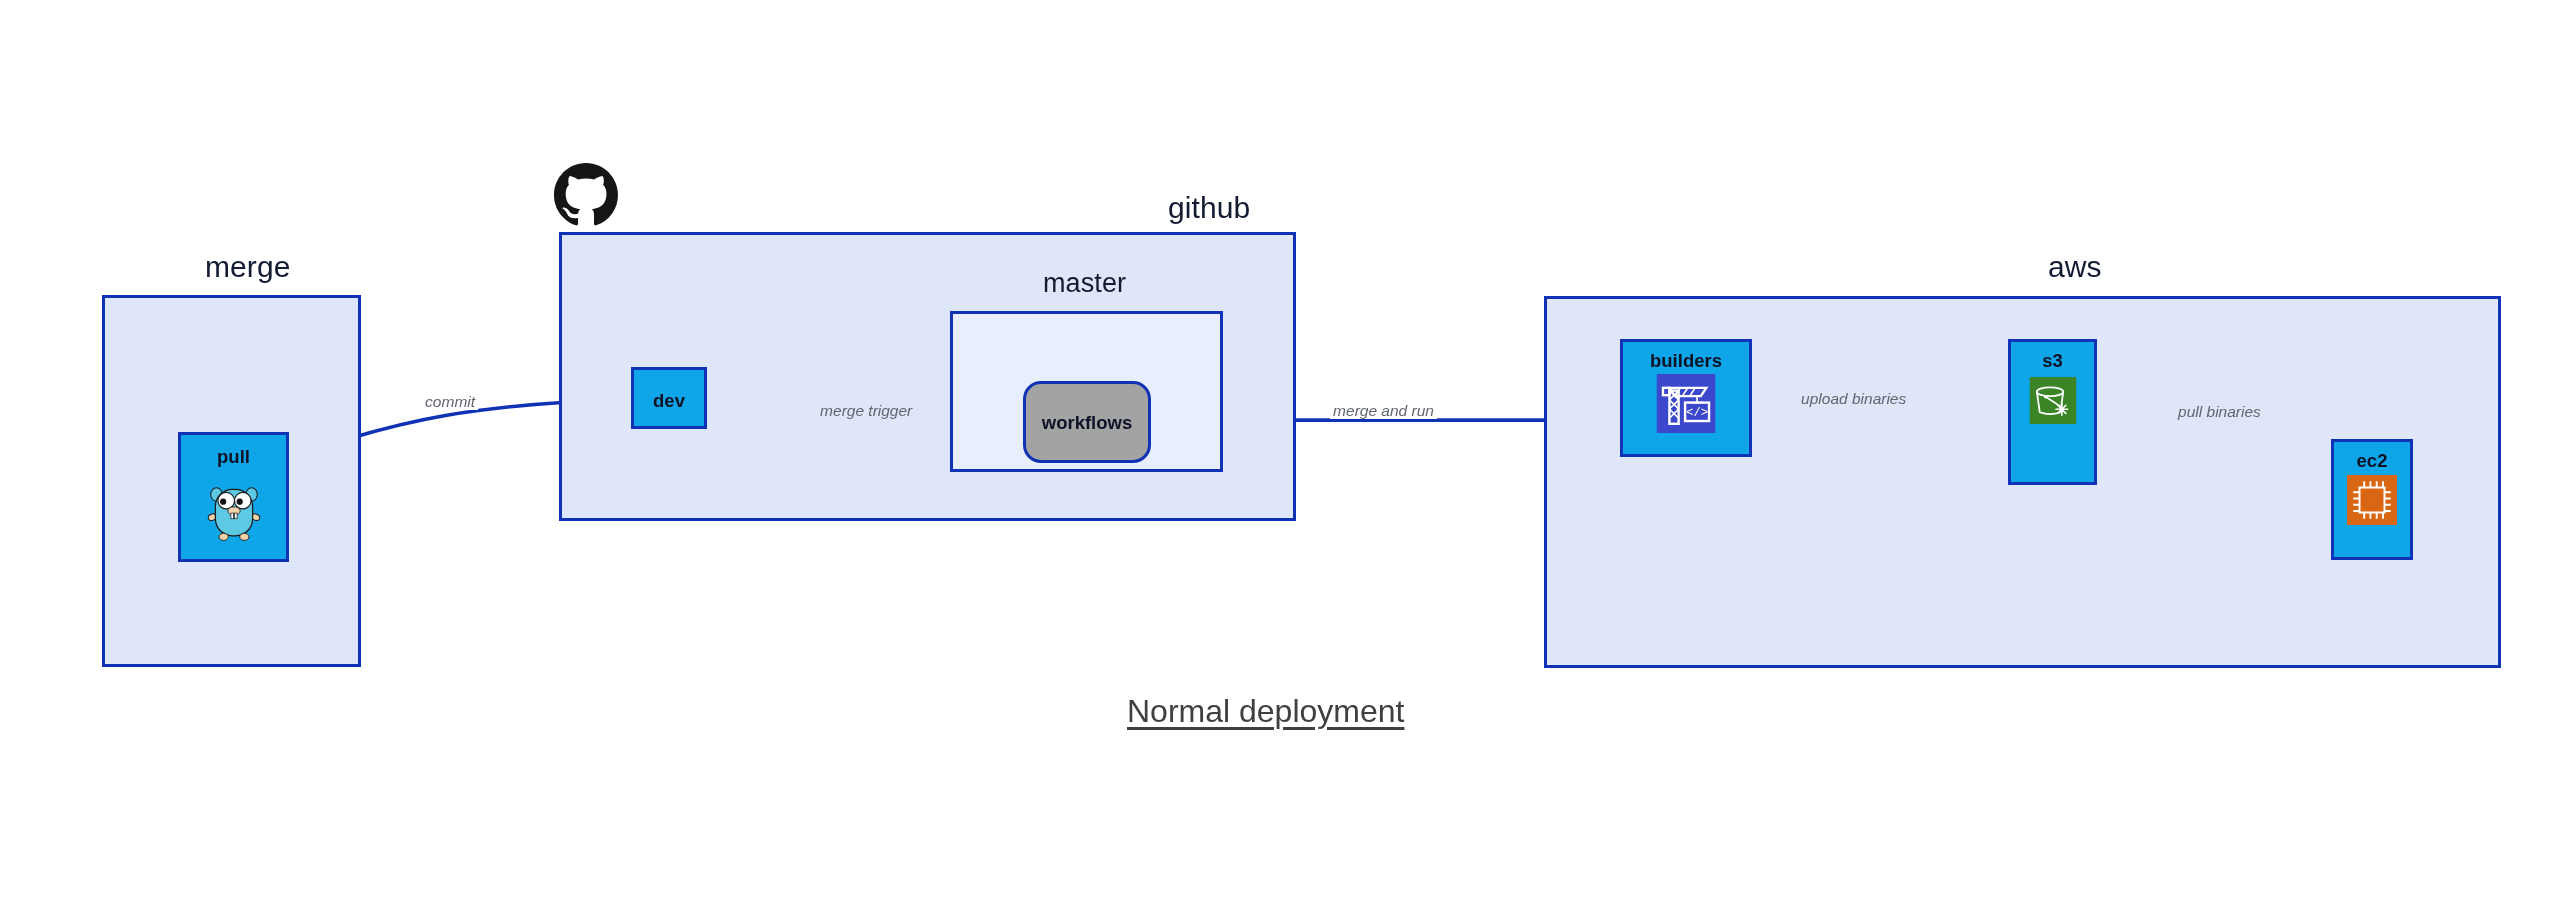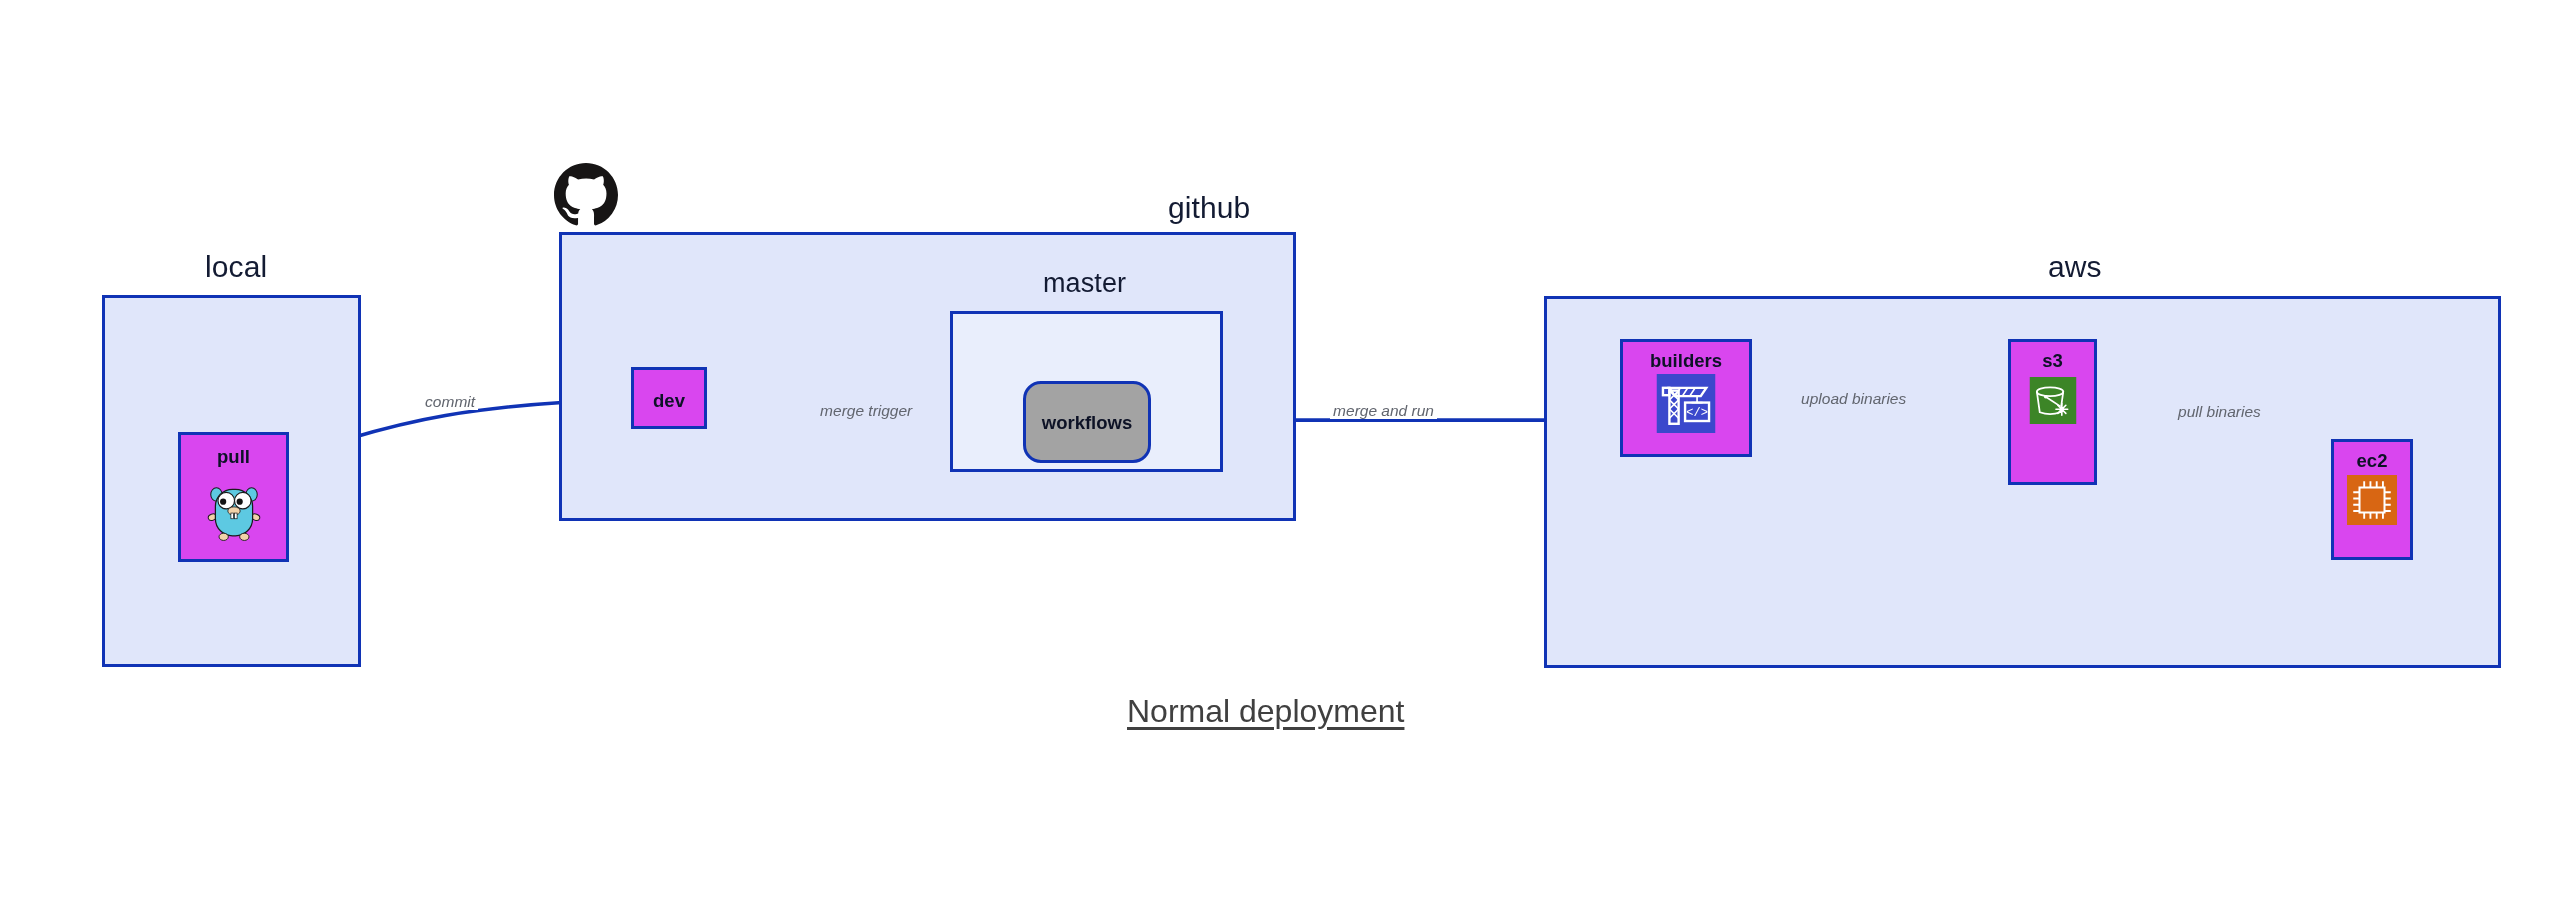--- a/index.html
+++ b/index.html
@@ -35,21 +35,21 @@
   
   .subzone {
     position: absolute;
     background: #e9eefc;
     border: 3.6px solid #1033b5;
     box-sizing: border-box;
   }
   
   .node {
     position: absolute;
-    background: #d946ef;
+    background: #0ea5e9;
     border: 3.6px solid #1033b5;
     box-sizing: border-box;
   }
   .node.bright { background: #a3a3a3; border-radius: 18px; }
   .node-label {
     position: absolute;
     left: 0;
     width: 100%;
     text-align: center;
     font-size: 18.5px;
@@ -110,21 +110,21 @@
     <path d="M 1375 800 L 1975 800" fill="none" stroke="#1033b5" stroke-width="7" marker-end="url(#arrowhead)"></path>
 
     <path d="M 2234 815 L 3137 815" fill="none" stroke="#1033b5" stroke-width="7" marker-end="url(#arrowhead)"></path>
 
     <path d="M 3390 776 L 3894 776" fill="none" stroke="#1033b5" stroke-width="7" marker-end="url(#arrowhead)"></path>
 
     <path d="M 4076 781 C 4210 790, 4245 800, 4300 826" fill="none" stroke="#1033b5" stroke-width="7"></path>
     <path d="M 4328 825 C 4420 862, 4480 900, 4522 923" fill="none" stroke="#1033b5" stroke-width="7" marker-end="url(#arrowhead)"></path>
   </svg>
 
-  <div class="zone-label" style="left:205px; top:250px;">local</div>
+  <div class="zone-label" style="left:205px; top:250px;">merge</div>
 
   <div class="zone" style="left:102px; top:295px; width:259px; height:372px;"></div>
 
   <div class="node" style="left:178px; top:432px; width:111px; height:130px;">
     <div class="node-label" style="top:11.3px;">pull</div>
 
     <span class="node-icon" style="top:45px;">
       <svg class="icon-box" width="54" height="62" viewBox="0 0 104 120" xmlns="http://www.w3.org/2000/svg">
 
         <ellipse cx="18" cy="28" rx="11" ry="13" fill="#5dc9e2" stroke="#1b1b1b" stroke-width="2"></ellipse>

